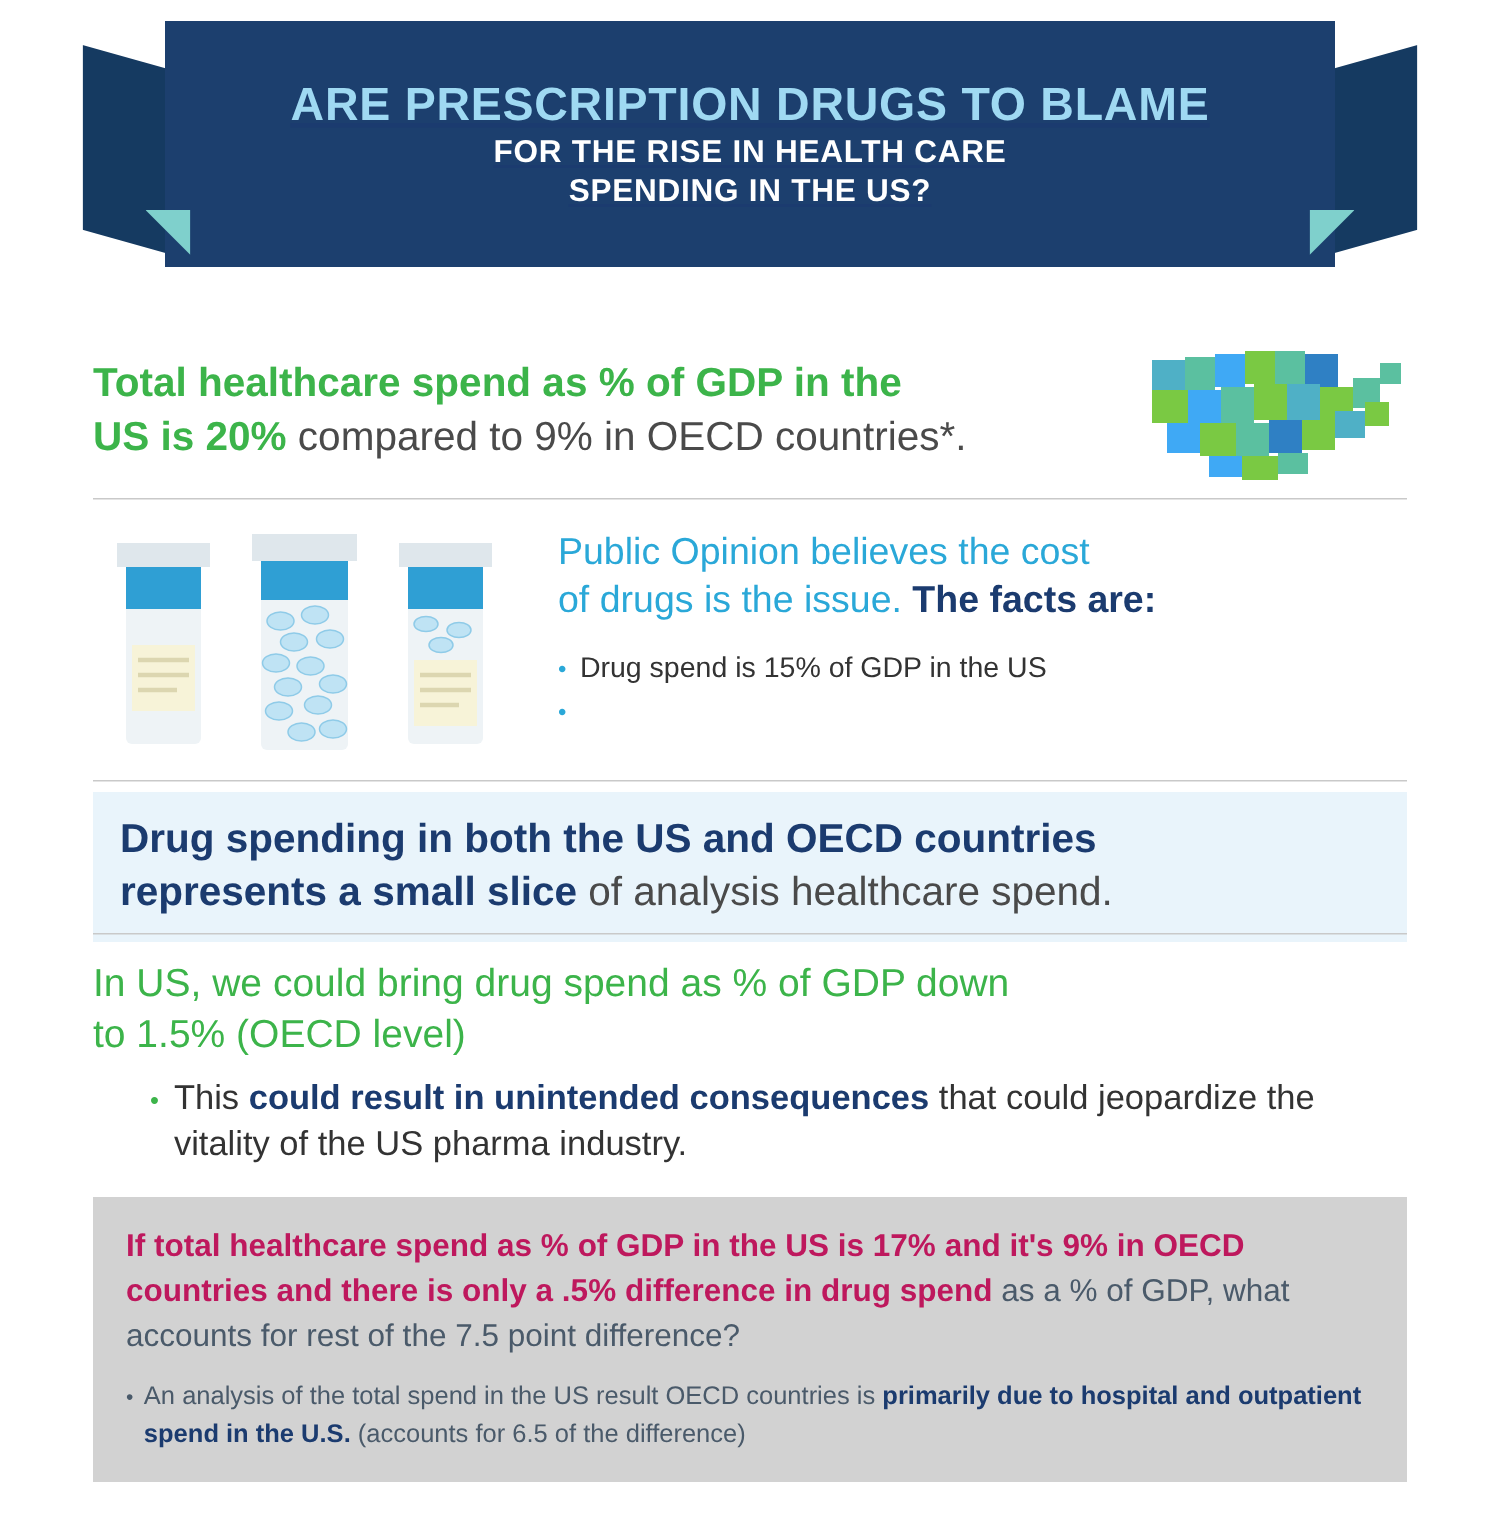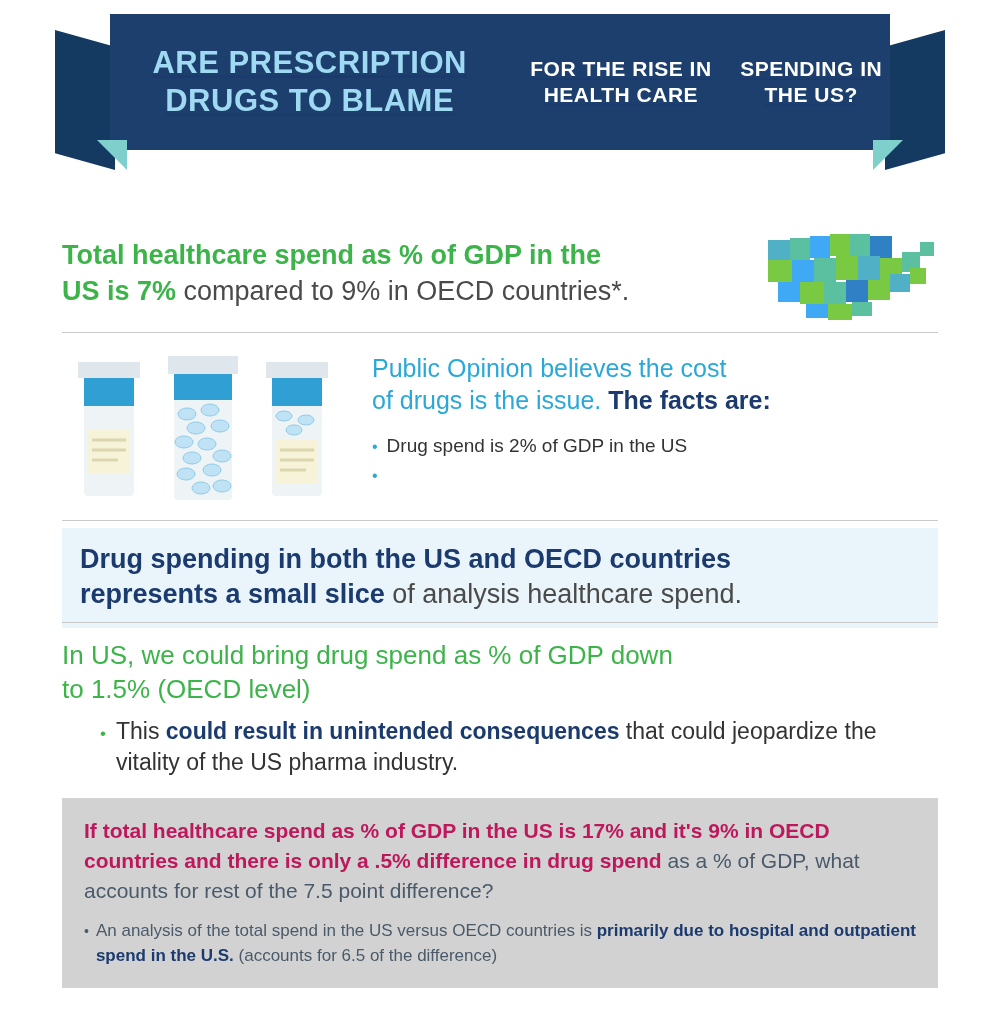--- a/index.html
+++ b/index.html
@@ -63,24 +63,24 @@
     width: 30px;
     height: 30px;
     background: #7fd0cc;
     clip-path: polygon(0 0, 100% 0, 0 100%);
   }
   .banner {
     position: absolute;
     left: 55px;
     top: 0;
     width: 780px;
-    height: 136px;
+    height: 164px;
     background: #1c3f6e;
     display: flex;
-    flex-direction: row;
+    flex-direction: column;
     align-items: center;
     justify-content: center;
     text-align: center;
     text-decoration: underline;
   }
   .banner-line {
     font-weight: bold;
     font-size: 21px;
     letter-spacing: 0.5px;
     line-height: 1.22;
@@ -253,21 +253,21 @@
       <div class="banner-line accent">ARE PRESCRIPTION DRUGS TO BLAME</div>
       <div class="banner-line">FOR THE RISE IN HEALTH CARE</div>
       <div class="banner-line">SPENDING IN THE US?</div>
     </div>
     <div class="ribbon-fold-left"></div>
     <div class="ribbon-fold-right"></div>
   </div>
 
   <div class="section row1">
     <b>Total healthcare spend as % of GDP in the</b><br>
-    <b>US is 7%</b><span> compared to 9% in OECD countries*.</span>
+    <b>US is 20%</b><span> compared to 9% in OECD countries*.</span>
   </div>
 
   <div class="usmap">
     <svg viewBox="0 0 185 108" width="185" height="108" xmlns="http://www.w3.org/2000/svg">
       <g>
         <rect x="8" y="22" width="22" height="20" fill="#4fb0c6"></rect>
         <rect x="30" y="20" width="20" height="22" fill="#5bc0a0"></rect>
         <rect x="50" y="18" width="20" height="22" fill="#3fa9f5"></rect>
         <rect x="70" y="16" width="20" height="22" fill="#7ac943"></rect>
         <rect x="90" y="16" width="20" height="22" fill="#5bc0a0"></rect>
@@ -347,21 +347,21 @@
   </div>
 
   <div class="section row2">
     <div>Public Opinion believes the cost</div>
     <div>
       <span>of drugs is the issue. </span><b>The facts are:</b>
     </div>
     <div class="bullets">
       <div class="bul">
         <span class="dot">•</span>
-        <span>Drug spend is  2% of GDP in the US</span>
+        <span>Drug spend is  15% of GDP in the US</span>
       </div>
       <div class="bul">
         <span class="dot">•</span>
       </div>
     </div>
   </div>
 
   <div class="divider" style="top:520px"></div>
 
   <div class="section row3">
@@ -385,18 +385,18 @@
     </div>
   </div>
 
   <div class="graybox">
     <div class="q">
       <b>If total healthcare spend as % of GDP in the US is 17% and it's 9% in OECD countries and there is only a .5% difference in drug spend</b><span> as a % of GDP, what accounts for rest of the 7.5 point difference?</span>
     </div>
     <div class="note">
       <span class="dot">•</span>
       <span>
-        <span>An analysis of the total spend in the US versus OECD countries is </span><b>primarily due to hospital and outpatient spend in the U.S.</b><span> (accounts for 6.5 of the difference)</span>
+        <span>An analysis of the total spend in the US result OECD countries is </span><b>primarily due to hospital and outpatient spend in the U.S.</b><span> (accounts for 6.5 of the difference)</span>
       </span>
     </div>
   </div>
 
 </div>
 
 </body></html>

